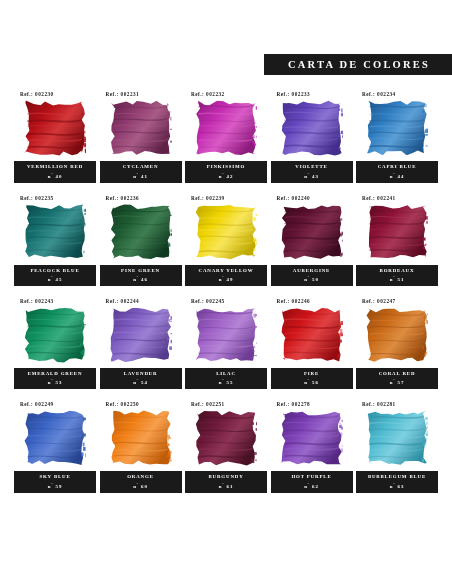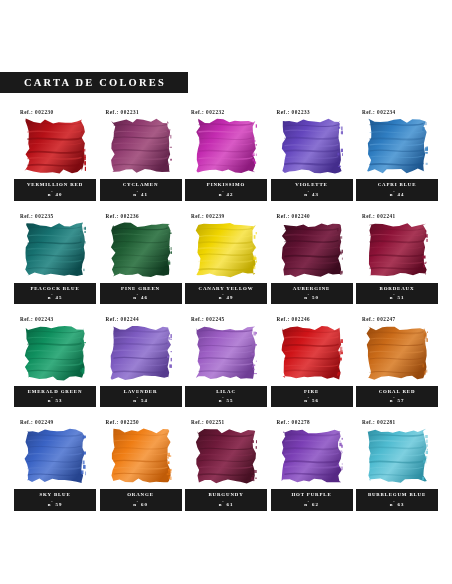--- a/index.html
+++ b/index.html
@@ -20,22 +20,22 @@
     height: 584px;
     background: #ffffff;
     position: relative;
     box-sizing: border-box;
   }
 
   
   .title-wrap {
     width: 100%;
     display: flex;
-    justify-content: flex-start;
-    padding-top: 72px;
+    justify-content: flex-end;
+    padding-top: 54px;
   }
   .chart-title {
     background: #1a1a1a;
     color: #ffffff;
     font-family: "Liberation Serif", serif;
     font-size: 10.5px;
     letter-spacing: 2.2px;
     font-weight: bold;
     padding: 4px 22px 4px 24px;
     white-space: nowrap;

